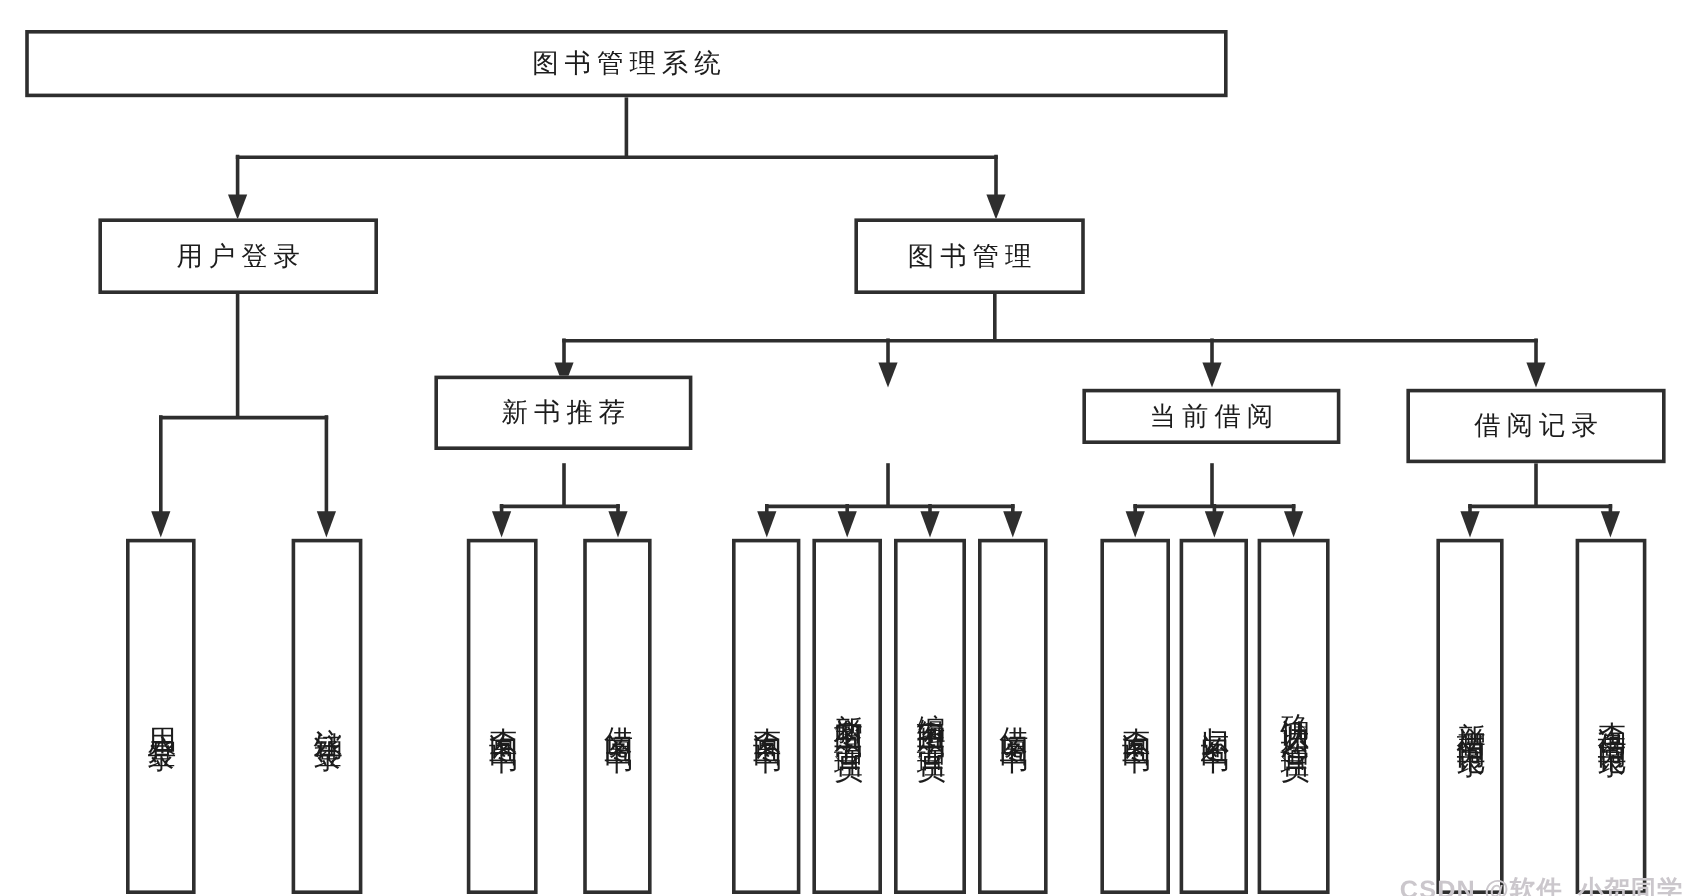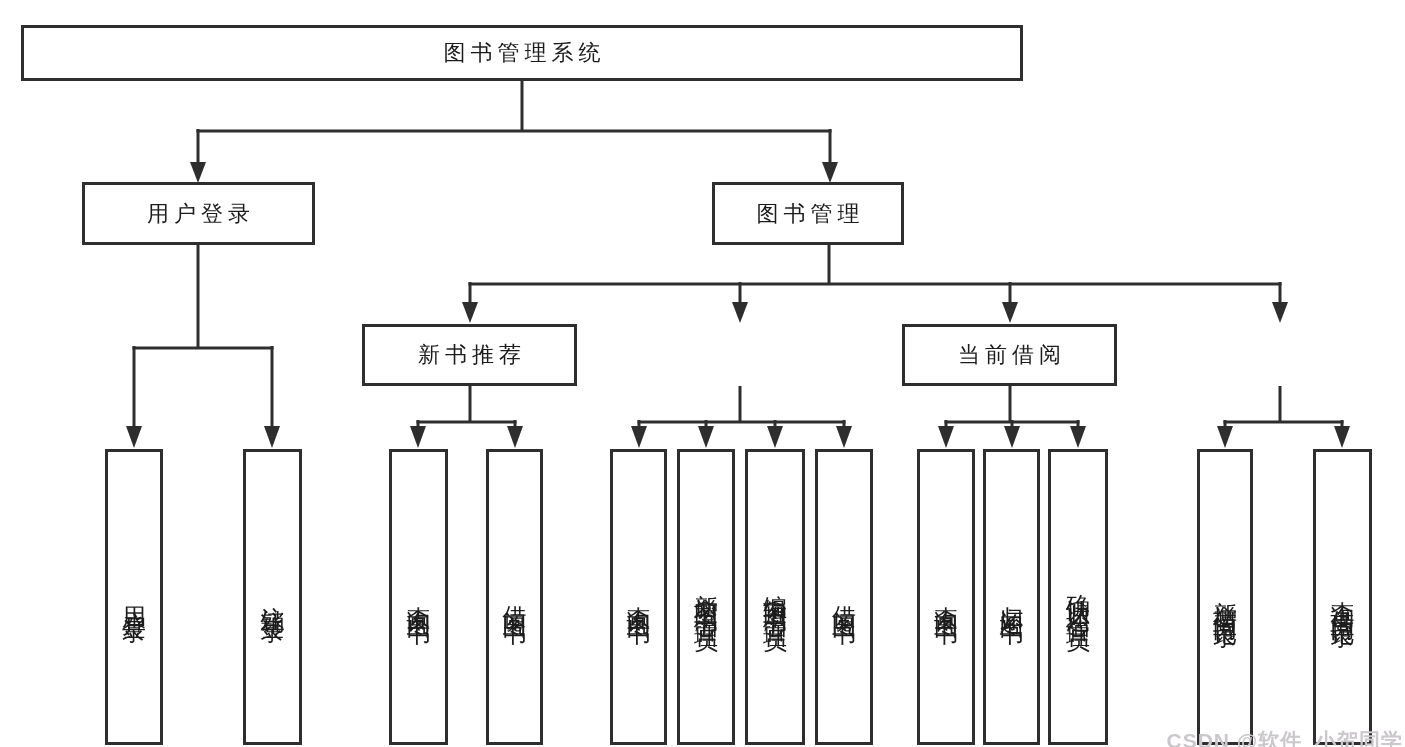--- a/index.html
+++ b/index.html
@@ -104,25 +104,28 @@
     <span>图书管理系统</span>
   </div>
 
   <div class="node hnode" style="left:82px;top:170px;width:233px;height:63px">
     <span>用户登录</span>
   </div>
   <div class="node hnode" style="left:712px;top:170px;width:192px;height:63px">
     <span>图书管理</span>
   </div>
 
-  <div class="node hnode" style="left:362px;top:312px;width:215px;height:62px">
+  <div class="node hnode" style="left:362px;top:301px;width:215px;height:62px">
     <span>新书推荐</span>
   </div>
-  <div class="node hnode" style="left:902px;top:312px;width:215px;height:62px">
+  <div class="node hnode" style="left:902px;top:312px;width:215px;height:46px">
     <span>当前借阅</span>
+  </div>
+  <div class="node hnode" style="left:1172px;top:312px;width:216px;height:62px">
+    <span>借阅记录</span>
   </div>
 
   <div class="node vnode" style="left:105px;top:437px;width:58px;height:296px">
     <span>用户登录</span>
   </div>
   <div class="node vnode" style="left:243px;top:437px;width:59px;height:296px">
     <span>注销登录</span>
   </div>
 
   <div class="node vnode" style="left:389px;top:437px;width:59px;height:296px">

